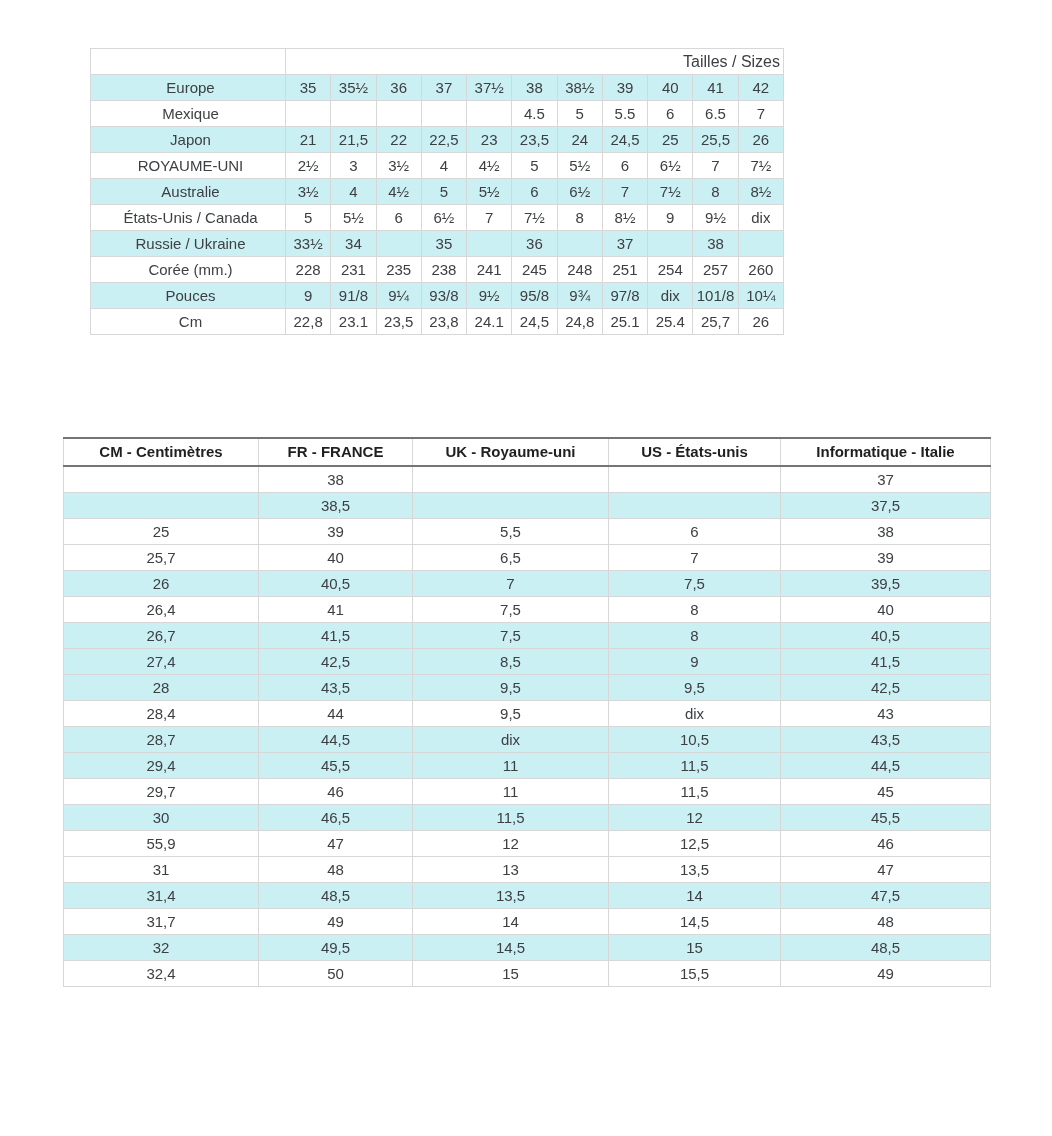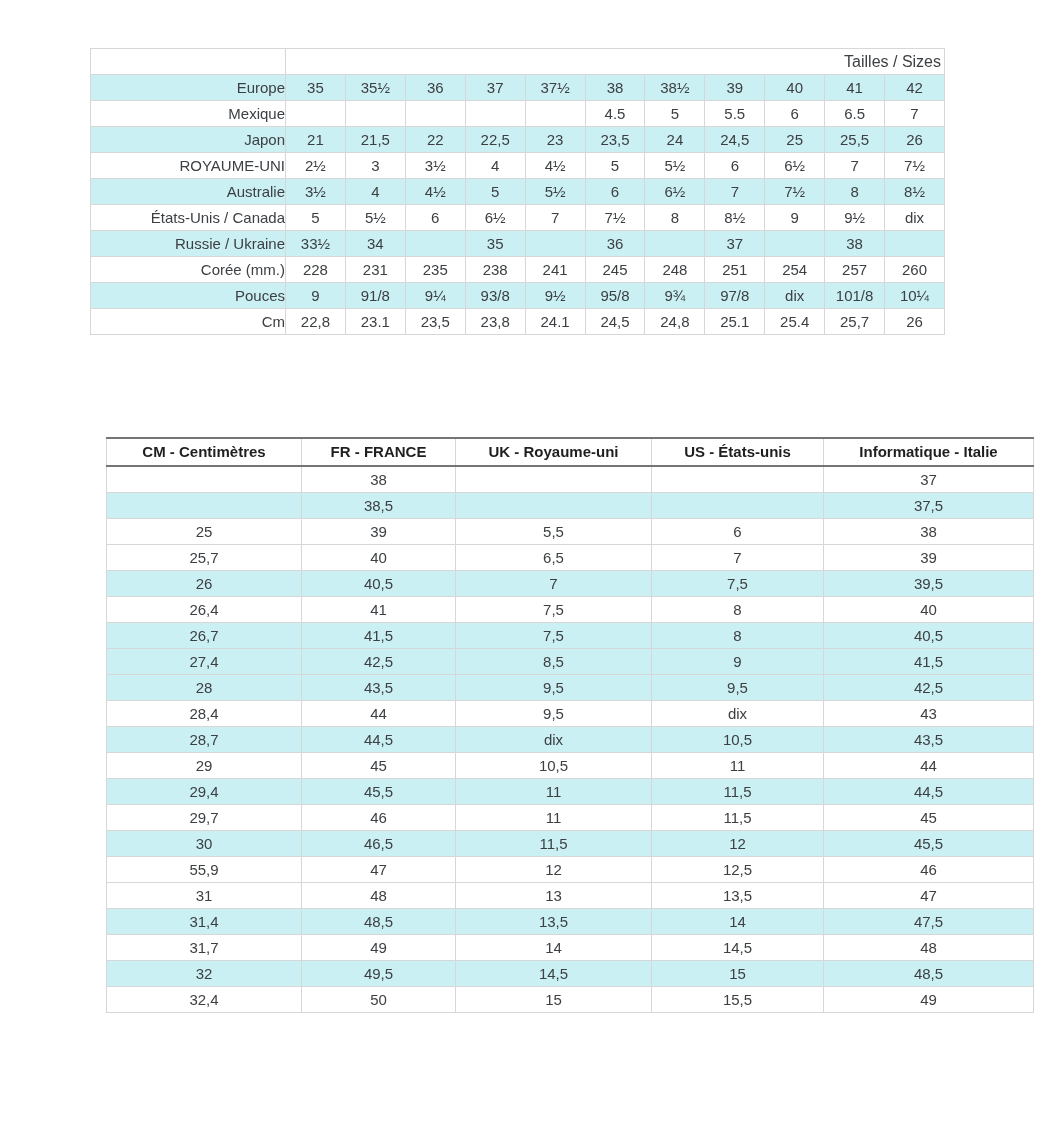--- a/index.html
+++ b/index.html
@@ -14,25 +14,25 @@
     width:1052px;height:1136px;background:#ffffff;position:relative;
     font-family:"Liberation Sans", sans-serif;color:var(--text);
   }
   .t{border-collapse:collapse;table-layout:fixed;}
   .t td,.t th{
     border:1px solid var(--grid);
     height:25px;line-height:25px;padding:0;
     text-align:center;font-weight:normal;font-size:15px;
     white-space:nowrap;overflow:hidden;
   }
-  .sizes{position:absolute;left:90px;top:48px;width:855px;}
-  .sizes .label-col{text-align:right;padding-left:5px;margin-left:28px;}
+  .sizes{position:absolute;left:90px;top:48px;width:694px;}
+  .sizes .label-col{text-align:center;padding-left:5px;margin-left:28px;}
   .sizes .caption-cell{text-align:right;padding-right:3px;font-size:16px;}
   tr.shaded td{background:var(--stripe);}
-  .conv{position:absolute;left:63px;top:437px;width:927px;margin-left:43px;}
+  .conv{position:absolute;left:63px;top:437px;width:927px;}
   .conv thead th{
     font-weight:bold;color:var(--htext);font-size:15px;
     border-top:2px solid var(--hborder);
     border-bottom:2px solid var(--hborder);
     height:26px;line-height:26px;
   }
 </style>
 </head>
 <body>
 
@@ -291,27 +291,20 @@
           <td>dix</td>
           <td>43</td>
         </tr>
         <tr class="shaded">
           <td>28,7</td>
           <td>44,5</td>
           <td>dix</td>
           <td>10,5</td>
           <td>43,5</td>
         </tr>
-        <tr>
-          <td>29</td>
-          <td>45</td>
-          <td>10,5</td>
-          <td>11</td>
-          <td>44</td>
-        </tr>
         <tr class="shaded">
           <td>29,4</td>
           <td>45,5</td>
           <td>11</td>
           <td>11,5</td>
           <td>44,5</td>
         </tr>
         <tr>
           <td>29,7</td>
           <td>46</td>

